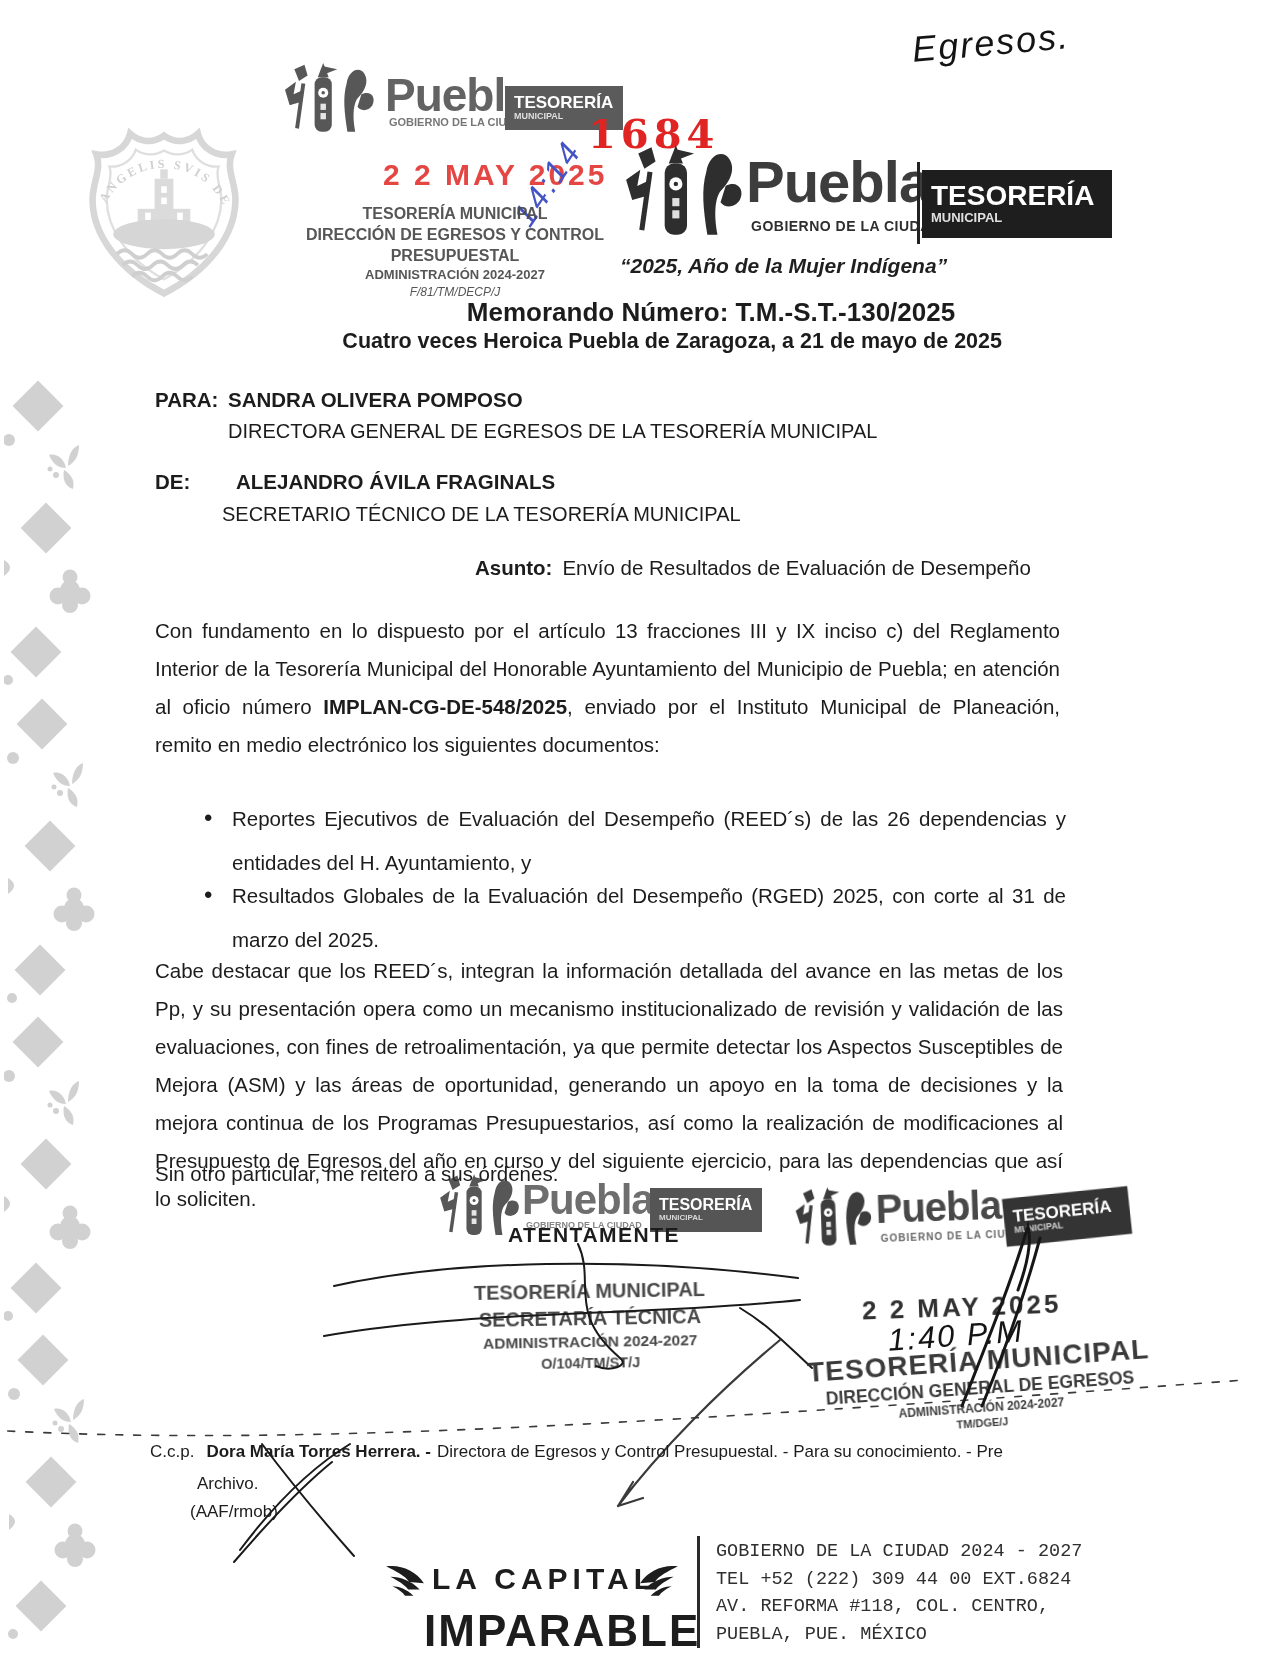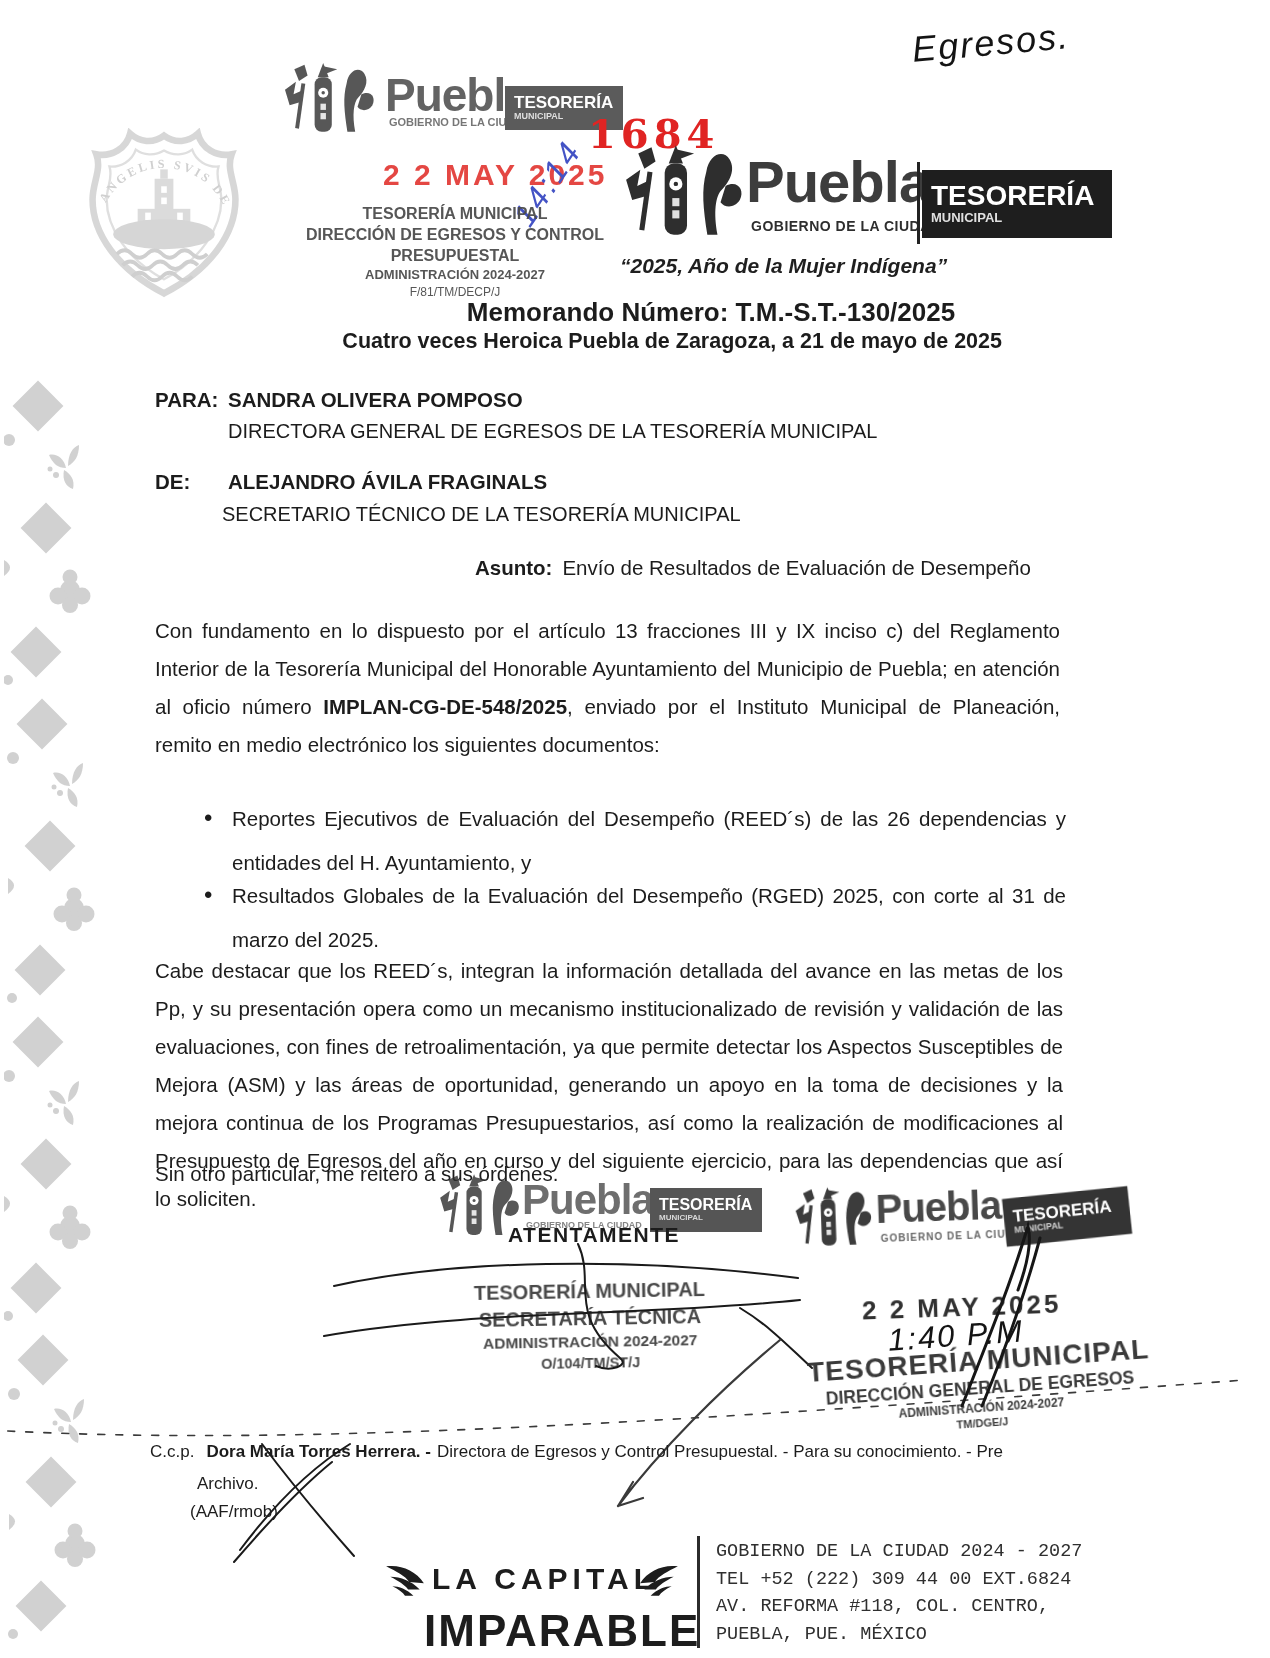--- a/index.html
+++ b/index.html
@@ -138,21 +138,21 @@
 
   <div class="abs grunge" style="left:383px;top:158px;font-size:30px;font-weight:bold;color:#e33a35;letter-spacing:3px;">2 2 MAY 2025</div>
 
   <div class="abs hand" style="left:500px;top:165px;font-size:32px;color:#4453c5;transform:rotate(-56deg);letter-spacing:3px;">14:14</div>
 
   <div class="abs stamp-lines grunge stamp-gray" style="left:295px;top:203px;width:320px;">
     <div class="bold" style="font-size:16px;line-height:21px;">TESORERÍA MUNICIPAL</div>
     <div class="bold" style="font-size:16px;line-height:21px;">DIRECCIÓN DE EGRESOS Y CONTROL</div>
     <div class="bold" style="font-size:16px;line-height:21px;">PRESUPUESTAL</div>
     <div class="bold" style="font-size:13px;line-height:18px;">ADMINISTRACIÓN 2024-2027</div>
-    <div style="font-size:12px;line-height:17px;">F/81/TM/DECP/J</div>
+    <div style="font-size:12px;line-height:17px;font-style:italic;">F/81/TM/DECP/J</div>
   </div>
 
   <div class="abs" style="left:620px;top:138px;width:500px;height:110px;">
     <svg class="abs" style="left:0;top:2px;width:132px;height:104px" viewBox="0 0 130 100">
         <use href="#sym-skyline"></use>
       </svg>
     <div class="abs brand-word" style="left:126px;top:10px;font-size:58px;">Puebla</div>
     <div class="abs brand-sub" style="left:131px;top:80px;font-size:14px;letter-spacing:.5px;">GOBIERNO DE LA CIUDAD</div>
     <div class="abs" style="left:297px;top:24px;width:3px;height:82px;background:#222;"></div>
     <div class="abs brand-box" style="left:302px;top:32px;width:190px;height:68px;">
@@ -164,21 +164,21 @@
   <div class="abs bold" style="left:620px;top:254px;width:378px;text-align:left;font-size:21px;font-style:italic;color:#1f1f1f;">“2025, Año de la Mujer Indígena”</div>
 
   <div class="abs bold" style="left:420px;top:297px;width:582px;text-align:center;font-size:26px;">Memorando Número: T.M.-S.T.-130/2025</div>
   <div class="abs bold" style="left:340px;top:329px;width:662px;text-align:right;font-size:21.5px;">Cuatro veces Heroica Puebla de Zaragoza, a 21 de mayo de 2025</div>
 
   <div class="abs bold" style="left:155px;top:388px;font-size:20.5px;">PARA:</div>
   <div class="abs bold" style="left:228px;top:388px;font-size:20.5px;">SANDRA OLIVERA POMPOSO</div>
   <div class="abs" style="left:228px;top:420px;font-size:20px;">DIRECTORA GENERAL DE EGRESOS DE LA TESORERÍA MUNICIPAL</div>
 
   <div class="abs bold" style="left:155px;top:470px;font-size:20.5px;">DE:</div>
-  <div class="abs bold" style="left:228px;top:470px;font-size:20.5px;">ALEJANDRO ÁVILA FRAGINALS</div>
+  <div class="abs bold" style="left:236px;top:470px;font-size:20.5px;">ALEJANDRO ÁVILA FRAGINALS</div>
   <div class="abs" style="left:222px;top:503px;font-size:20px;">SECRETARIO TÉCNICO DE LA TESORERÍA MUNICIPAL</div>
 
   <div class="abs" style="left:475px;top:556px;font-size:20.5px;">
     <span class="bold" style="margin-right:10px;">Asunto:</span><span>Envío de Resultados de Evaluación de Desempeño</span>
   </div>
 
   <div class="abs doc-text justify" style="left:155px;top:612px;width:905px;">
     <span>Con fundamento en lo dispuesto por el artículo 13 fracciones III y IX inciso c) del Reglamento Interior de la Tesorería Municipal del Honorable Ayuntamiento del Municipio de Puebla; en atención al oficio número </span><span class="bold">IMPLAN-CG-DE-548/2025</span><span>, enviado por el Instituto Municipal de Planeación, remito en medio electrónico los siguientes documentos:</span>
   </div>
 

